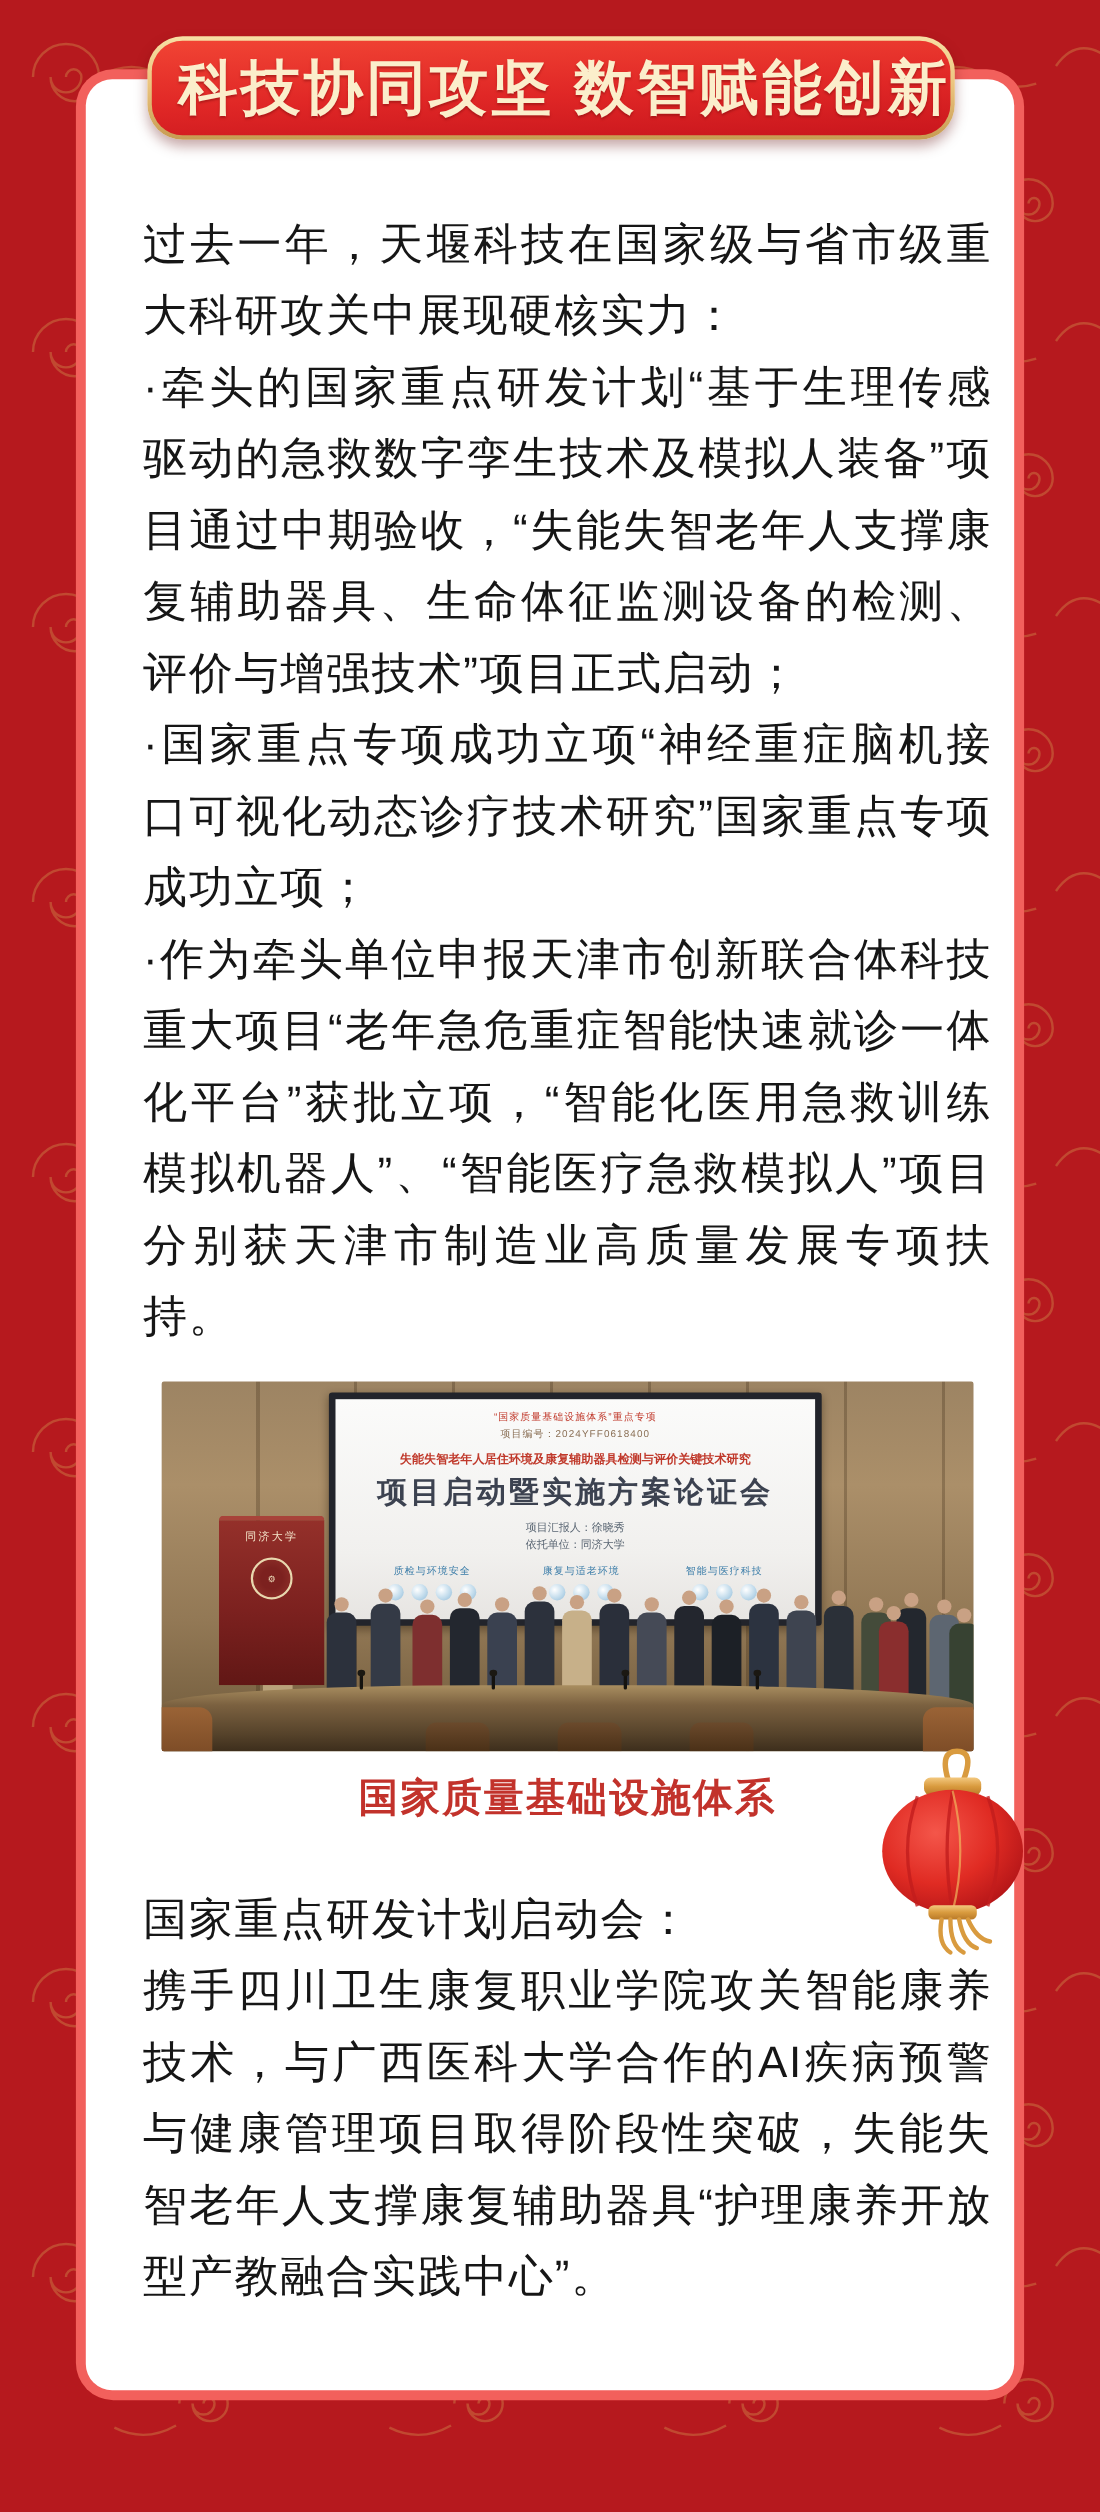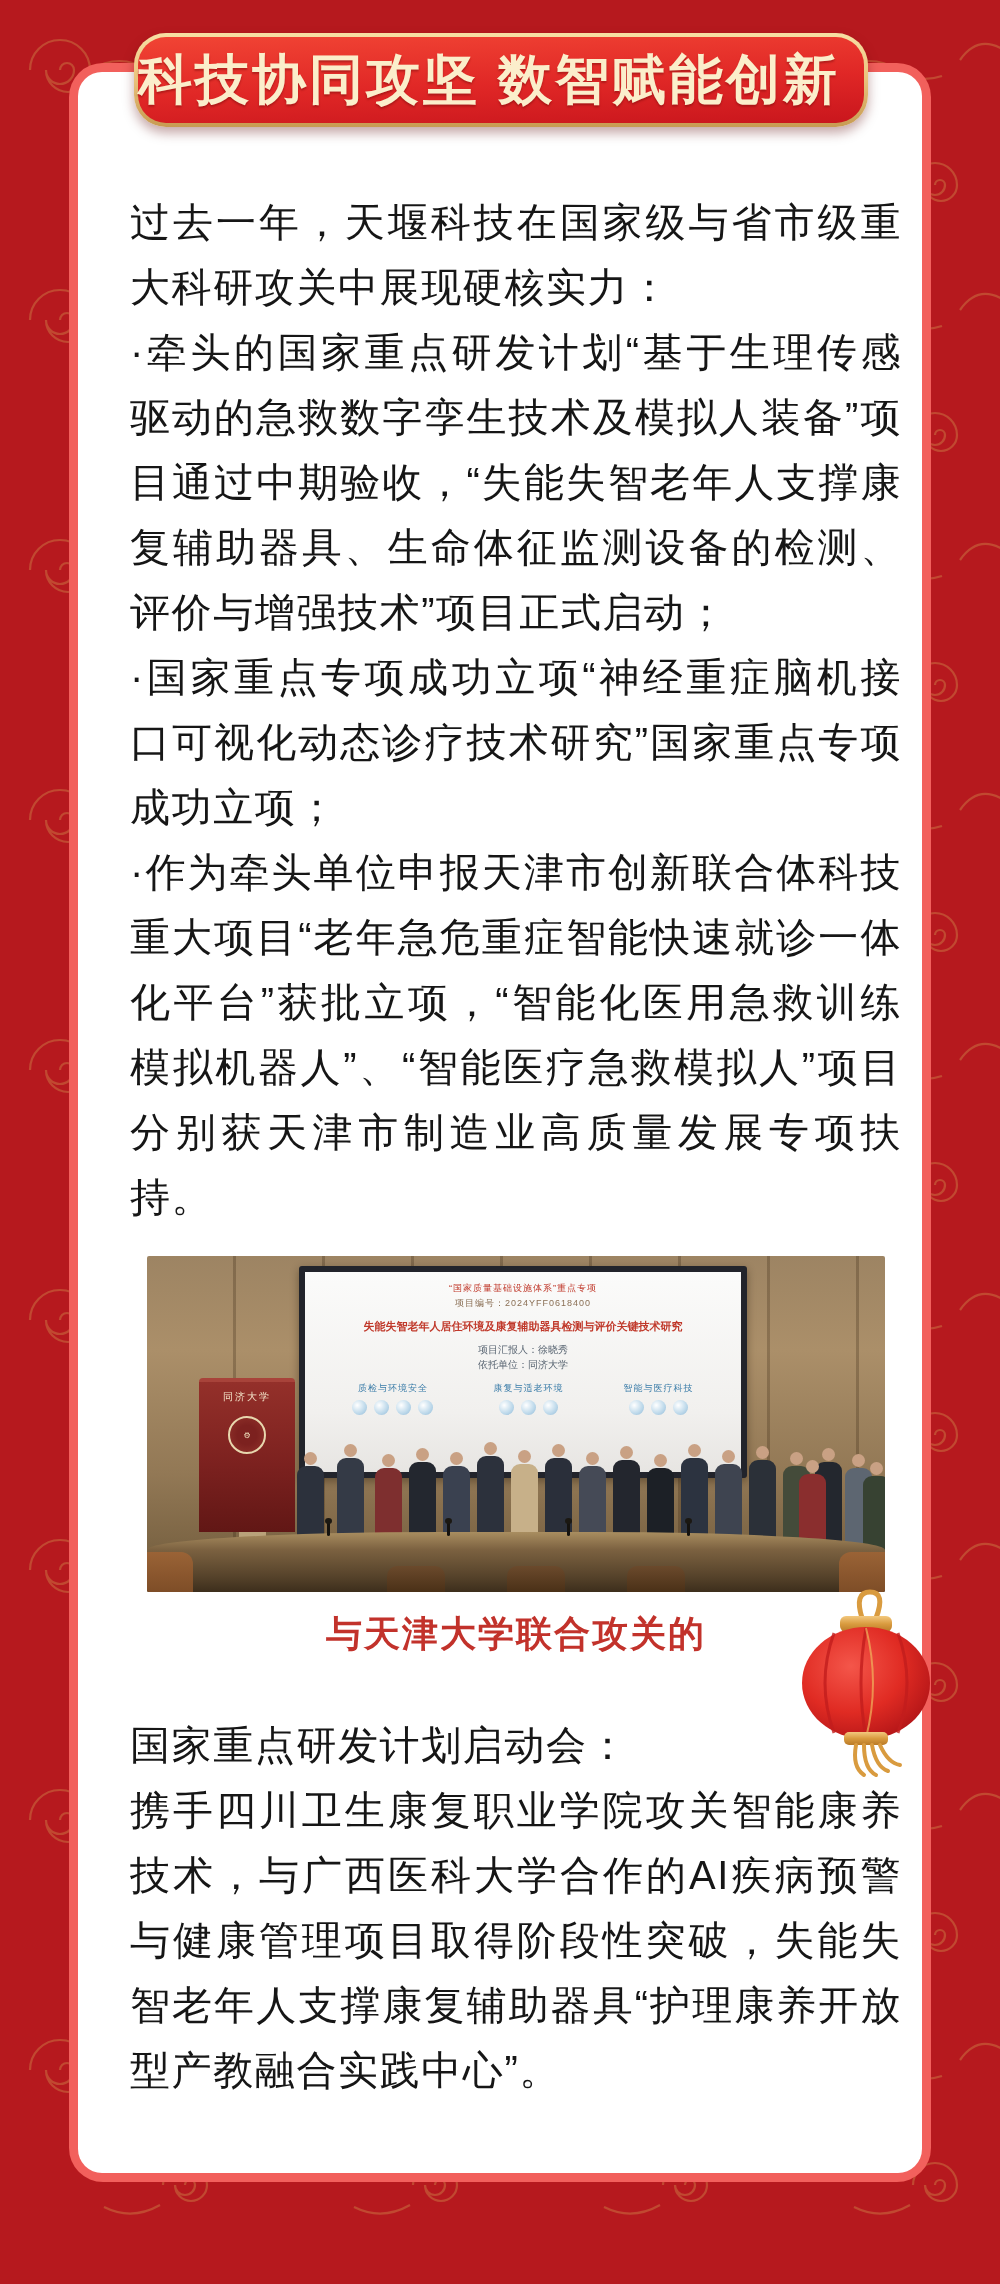--- a/index.html
+++ b/index.html
@@ -14,21 +14,21 @@
   .banner-outer{
     position:absolute;left:134px;top:33px;width:734px;height:94px;z-index:4;
     border-radius:32px;
     background:linear-gradient(180deg,#f7dfa4 0%,#ecc57f 45%,#c79b52 100%);
     box-shadow:0 6px 12px rgba(90,0,0,.35);
     padding:0;
   }
   .banner{
     position:absolute;inset:4px;border-radius:28px;
     background:linear-gradient(178deg,#f14434 0%,#e02726 55%,#c9161d 100%);
-    display:flex;align-items:center;justify-content:flex-start;
+    display:flex;align-items:center;justify-content:flex-end;
   }
   .banner-title{
     color:#fbeecb;font-size:54px;font-weight:800;letter-spacing:3px;
     text-shadow:0 2px 2px rgba(120,10,10,.45);white-space:nowrap;
   }
   
   .card-outer{
     position:absolute;left:69px;top:63px;width:862px;height:2119px;z-index:1;
     background:#f2605c;border-radius:34px;
   }
@@ -133,20 +133,21 @@
     </div>
 
     <div class="photo">
       <div class="wall-seams"></div>
 
       <div class="screen-frame">
         <div class="screen">
           <div class="scr-tag">“国家质量基础设施体系”重点专项</div>
           <div class="scr-no">项目编号：2024YFF0618400</div>
           <div class="scr-sub">失能失智老年人居住环境及康复辅助器具检测与评价关键技术研究</div>
+          <div class="scr-title">项目启动暨实施方案论证会</div>
           <div class="scr-rep">
             <div>项目汇报人：徐晓秀</div>
             <div>依托单位：同济大学</div>
           </div>
           <div class="scr-groups">
             <div class="scr-group">
               <div class="scr-group-label">质检与环境安全</div>
               <div class="logo-row">
                   <span class="logo-dot"></span>
                   <span class="logo-dot"></span>
@@ -268,21 +269,21 @@
         <span class="mic" style="left:420px"></span>
         <span class="mic" style="left:540px"></span>
       </div>
       <div class="chair" style="left:240px"></div>
       <div class="chair" style="left:360px"></div>
       <div class="chair" style="left:480px"></div>
       <div class="side-chair" style="left:-14px;bottom:-6px"></div>
       <div class="side-chair" style="right:-14px;bottom:-6px"></div>
     </div>
 
-    <div class="caption">与天津大学联合攻关的</div>
+    <div class="caption">国家质量基础设施体系</div>
 
     <div class="section2">
       <p>国家重点研发计划启动会：</p>
       <p>携手四川卫生康复职业学院攻关智能康养技术，与广西医科大学合作的AI疾病预警与健康管理项目取得阶段性突破，失能失智老年人支撑康复辅助器具“护理康养开放型产教融合实践中心”。</p>
     </div>
 
   </div>
 </div>
 
 <div class="banner-outer">

